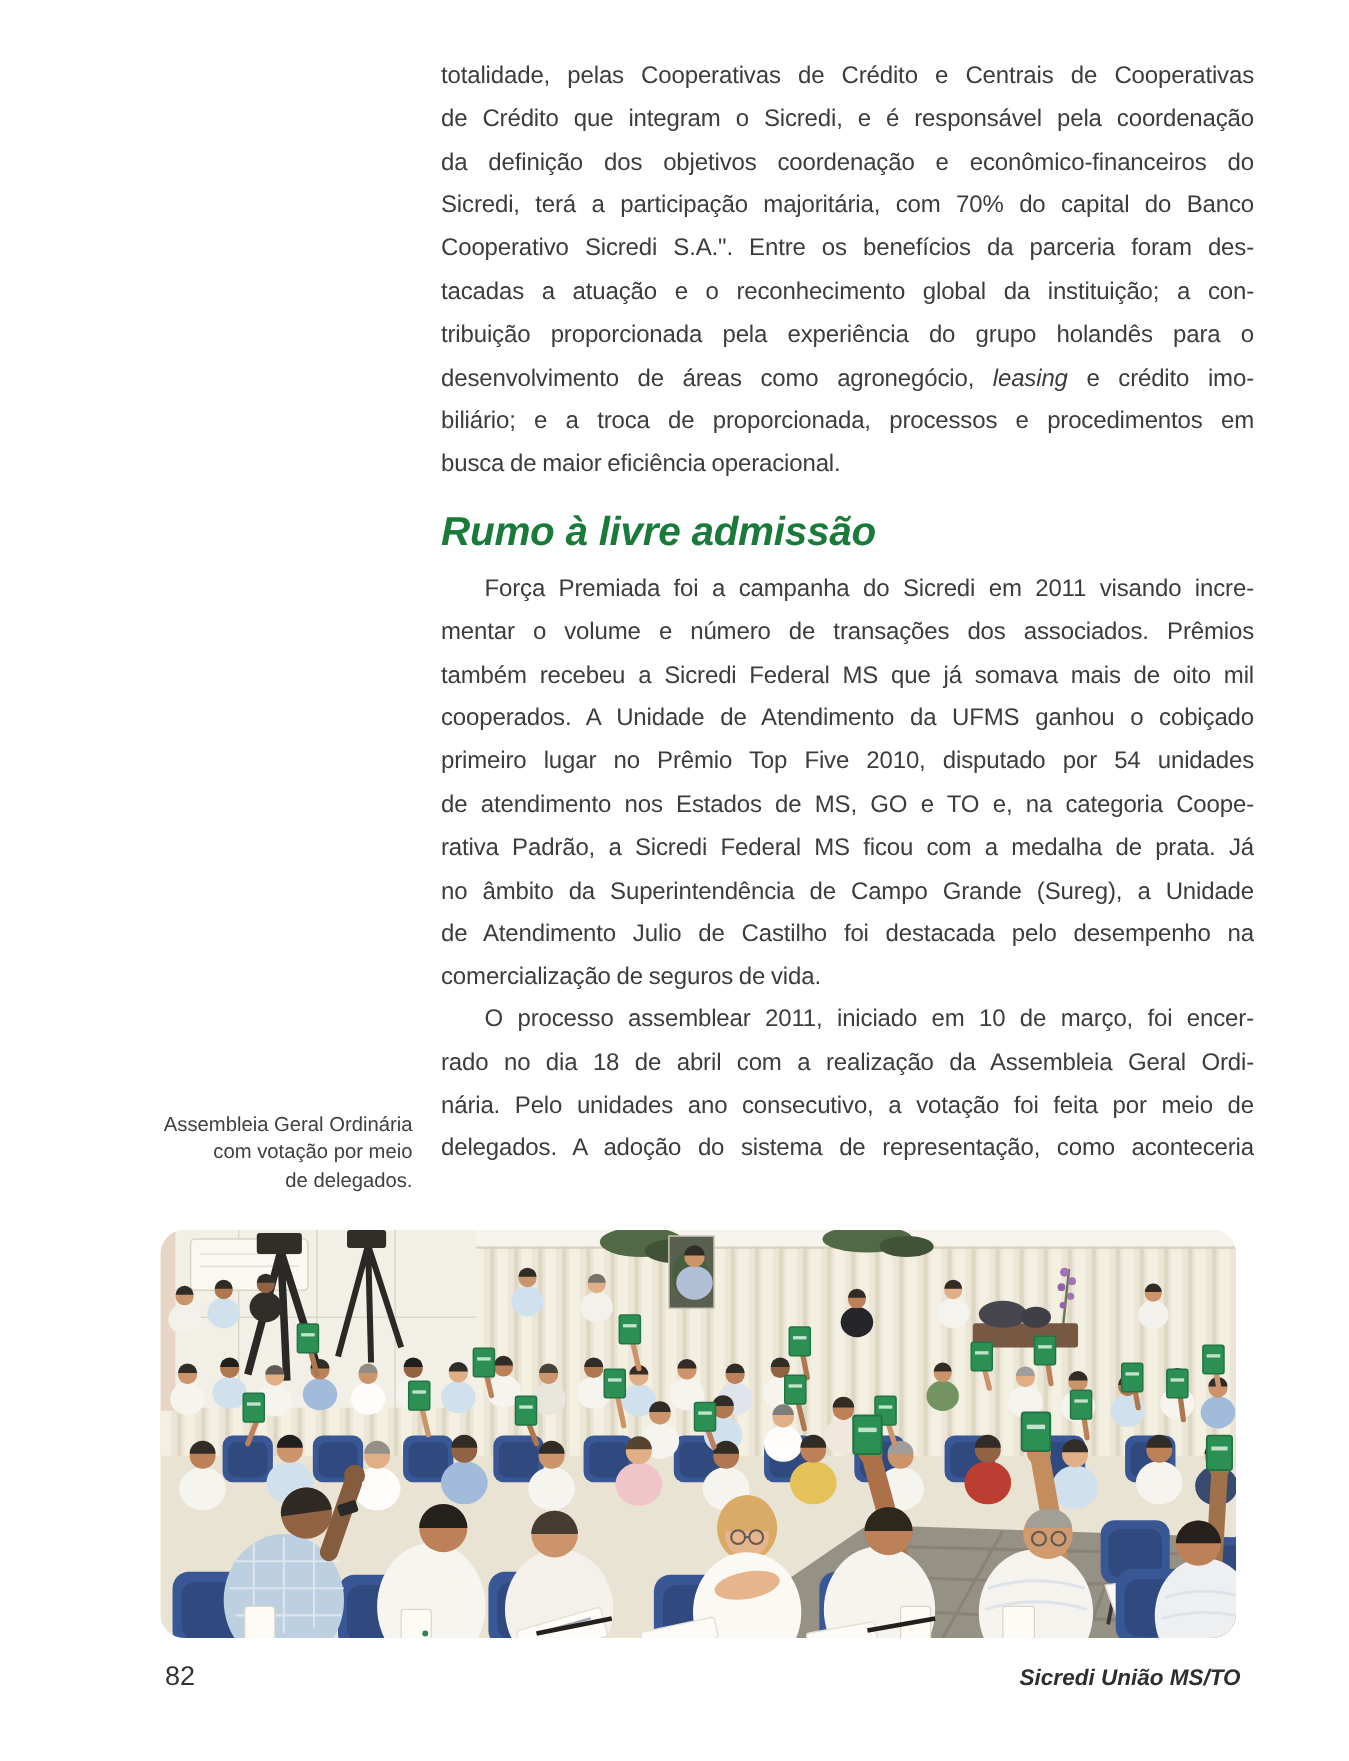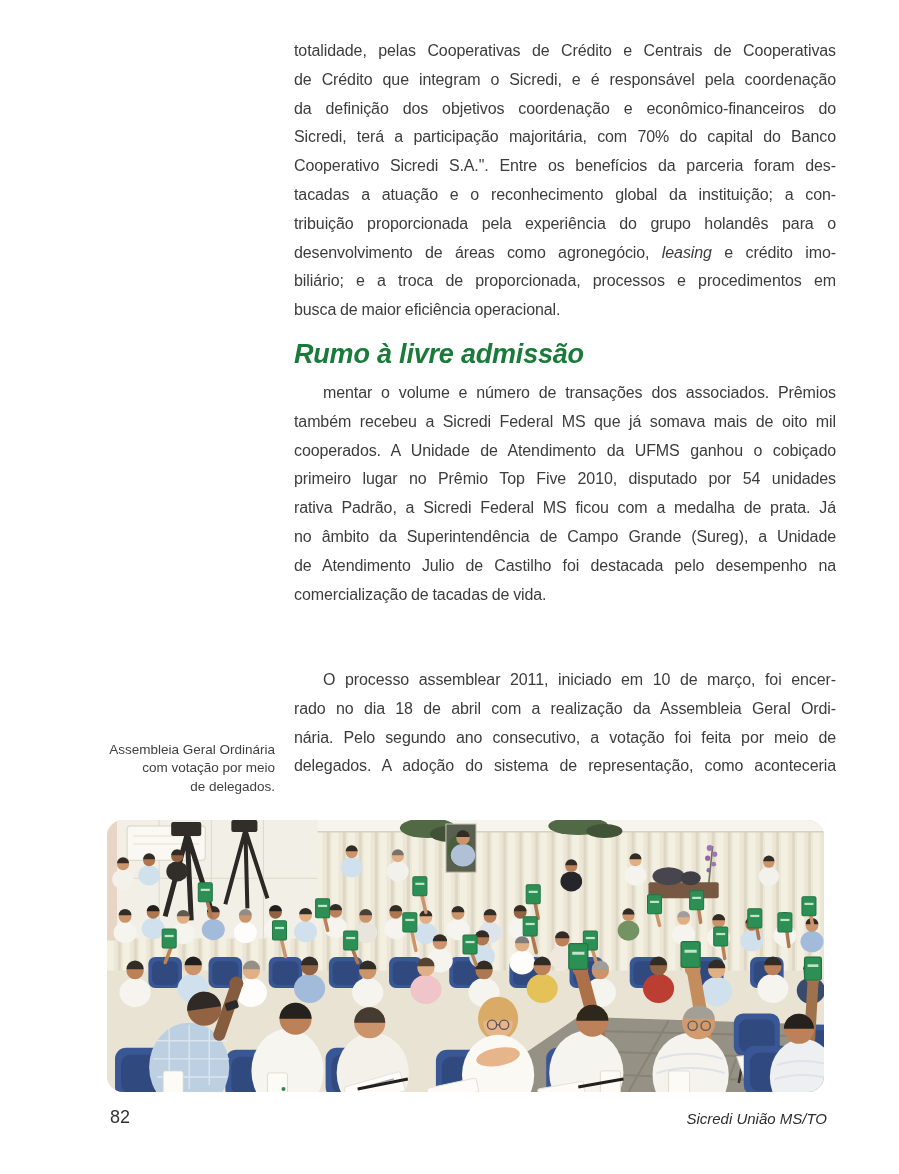--- a/index.html
+++ b/index.html
@@ -25,21 +25,21 @@
            font-size:13.5px;}
   .caption .line{line-height:18.3px;text-align:right;}
 
   
   .photo{position:absolute;left:90px;top:820px;width:717px;height:272px;margin:0;
          border-radius:16px;overflow:hidden;background:#ece7d8;}
   .photo svg{display:block;width:100%;height:100%;}
 
   
   .pageno{position:absolute;left:93px;top:1107px;font-size:18px;color:#333333;text-align:right;}
-  .book{position:absolute;right:89px;top:1110px;font-size:15px;font-weight:normal;
+  .book{position:absolute;right:89px;top:1110px;font-size:15px;font-weight:bold;
         font-style:italic;color:#2e2e2e;}
 
   
   #scene .b{fill:var(--b,#f4f3ed);}
   #scene .f{fill:var(--f,#c98e63);}
   #scene .hr{fill:var(--hr,#241f1a);}
   #scene .arm{stroke-width:3.5;stroke-linecap:round;fill:none;}
   #scene .farm{stroke-linecap:round;fill:none;}
   #scene .plaid{stroke:#e9eff6;stroke-width:1.4;opacity:.7;fill:none;}
   #scene .stripe{stroke:#dde3ec;stroke-width:2;fill:none;}
@@ -62,34 +62,36 @@
       <div class="line">tacadas a atuação e o reconhecimento global da instituição; a con-</div>
       <div class="line">tribuição proporcionada pela experiência do grupo holandês para o</div>
       <div class="line">desenvolvimento de áreas como agronegócio, <i>leasing</i> e crédito imo-</div>
       <div class="line">biliário; e a troca de proporcionada, processos e procedimentos em</div>
       <div class="line">busca de maior eficiência operacional.</div>
     </section>
 
   <h2 class="heading">Rumo à livre admissão</h2>
 
   <section id="para2" class="para indent">
+      <div class="line">Força Premiada foi a campanha do Sicredi em 2011 visando incre-</div>
       <div class="line">mentar o volume e número de transações dos associados. Prêmios</div>
       <div class="line">também recebeu a Sicredi Federal MS que já somava mais de oito mil</div>
       <div class="line">cooperados. A Unidade de Atendimento da UFMS ganhou o cobiçado</div>
       <div class="line">primeiro lugar no Prêmio Top Five 2010, disputado por 54 unidades</div>
+      <div class="line">de atendimento nos Estados de MS, GO e TO e, na categoria Coope-</div>
       <div class="line">rativa Padrão, a Sicredi Federal MS ficou com a medalha de prata. Já</div>
       <div class="line">no âmbito da Superintendência de Campo Grande (Sureg), a Unidade</div>
       <div class="line">de Atendimento Julio de Castilho foi destacada pelo desempenho na</div>
-      <div class="line">comercialização de tacadas de vida.</div>
+      <div class="line">comercialização de seguros de vida.</div>
     </section>
 
   <section id="para3" class="para indent justify-all">
       <div class="line">O processo assemblear 2011, iniciado em 10 de março, foi encer-</div>
       <div class="line">rado no dia 18 de abril com a realização da Assembleia Geral Ordi-</div>
-      <div class="line">nária. Pelo segundo ano consecutivo, a votação foi feita por meio de</div>
+      <div class="line">nária. Pelo unidades ano consecutivo, a votação foi feita por meio de</div>
       <div class="line">delegados. A adoção do sistema de representação, como aconteceria</div>
     </section>
 
   <aside class="caption">
       <div class="line">Assembleia Geral Ordinária</div>
       <div class="line">com votação por meio</div>
       <div class="line">de delegados.</div>
     </aside>
 
   <figure class="photo" role="img" aria-label="Plenária da Assembleia Geral Ordinária: delegados sentados em cadeiras azuis erguendo cartões verdes de votação">

